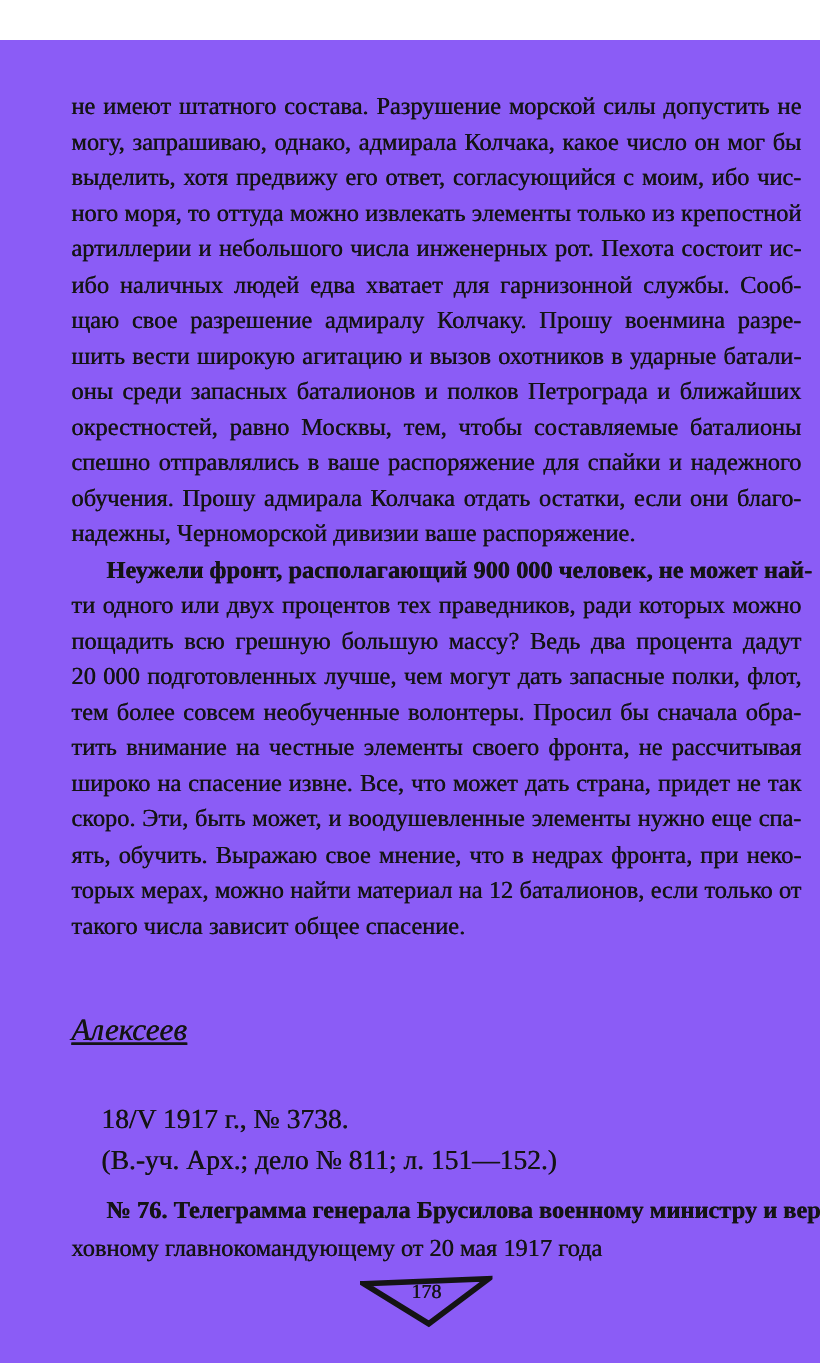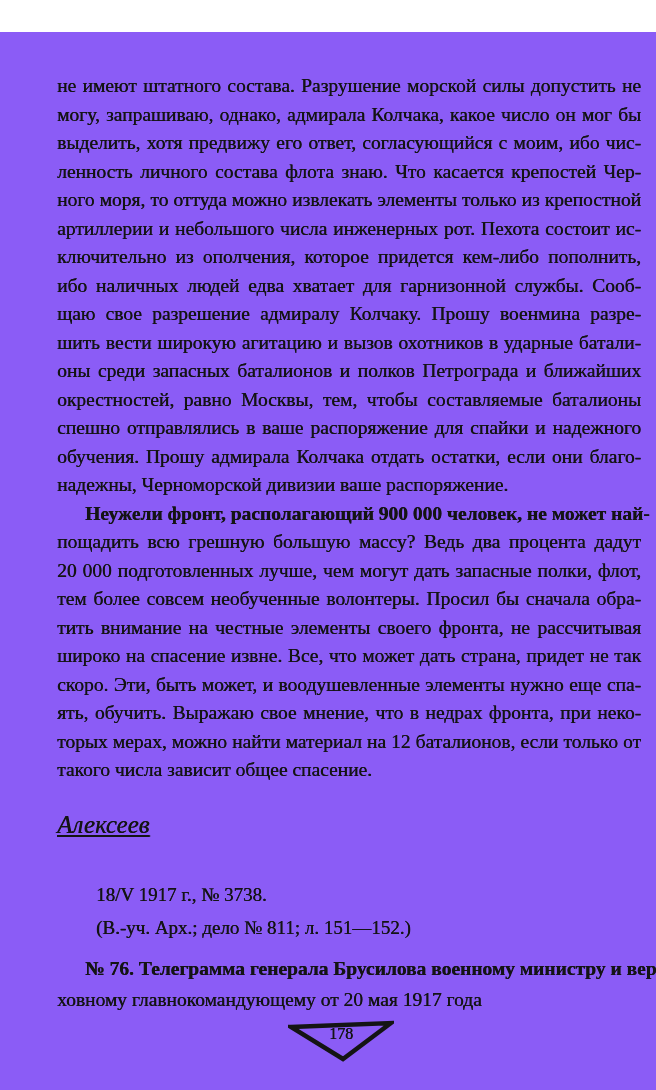--- a/index.html
+++ b/index.html
@@ -49,22 +49,22 @@
     width: 584px;
     font-size: 25px;
     line-height: 28px;
     font-style: italic;
     text-align: left;
     text-decoration: underline;
   }
   .reference {
     position: absolute;
     top: 846px;
-    left: 96px;
-    font-size: 19px;
+    left: 81px;
+    font-size: 22px;
   }
   .reference .ref-line {
     height: 33px;
     line-height: 33px;
     white-space: nowrap;
   }
   .heading {
     position: absolute;
     top: 921px;
     left: 57px;
@@ -109,34 +109,33 @@
 </style>
 </head>
 <body>
 
 <div class="page">
 
   <div class="body-text ink">
     <div class="line">не имеют штатного состава. Разрушение морской силы допустить не</div>
     <div class="line">могу, запрашиваю, однако, адмирала Колчака, какое число он мог бы</div>
     <div class="line">выделить, хотя предвижу его ответ, согласующийся с моим, ибо чис-</div>
-    <div class="line">ленность личного состава флота знаю. Что касается крепостей Чер-</div>
     <div class="line">ного моря, то оттуда можно извлекать элементы только из крепостной</div>
     <div class="line">артиллерии и небольшого числа инженерных рот. Пехота состоит ис-</div>
-    <div class="line">ключительно из ополчения, которое придется кем-либо пополнить,</div>
     <div class="line">ибо наличных людей едва хватает для гарнизонной службы. Сооб-</div>
     <div class="line">щаю свое разрешение адмиралу Колчаку. Прошу военмина разре-</div>
     <div class="line">шить вести широкую агитацию и вызов охотников в ударные батали-</div>
     <div class="line">оны среди запасных баталионов и полков Петрограда и ближайших</div>
     <div class="line">окрестностей, равно Москвы, тем, чтобы составляемые баталионы</div>
     <div class="line">спешно отправлялись в ваше распоряжение для спайки и надежного</div>
     <div class="line">обучения. Прошу адмирала Колчака отдать остатки, если они благо-</div>
     <div class="line para-end">надежны, Черноморской дивизии ваше распоряжение.</div>
 
     <div class="line indent">Неужели фронт, располагающий 900 000 человек, не может най-</div>
+    <div class="line">ти одного или двух процентов тех праведников, ради которых можно</div>
     <div class="line">пощадить всю грешную большую массу? Ведь два процента дадут</div>
     <div class="line">20 000 подготовленных лучше, чем могут дать запасные полки, флот,</div>
     <div class="line">тем более совсем необученные волонтеры. Просил бы сначала обра-</div>
     <div class="line">тить внимание на честные элементы своего фронта, не рассчитывая</div>
     <div class="line">широко на спасение извне. Все, что может дать страна, придет не так</div>
     <div class="line">скоро. Эти, быть может, и воодушевленные элементы нужно еще спа-</div>
     <div class="line">ять, обучить. Выражаю свое мнение, что в недрах фронта, при неко-</div>
     <div class="line">торых мерах, можно найти материал на 12 баталионов, если только от</div>
     <div class="line para-end">такого числа зависит общее спасение.</div>
   </div>

